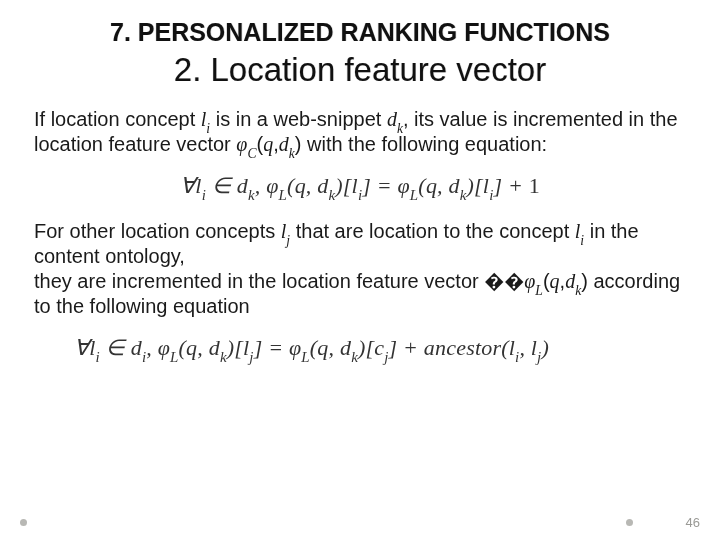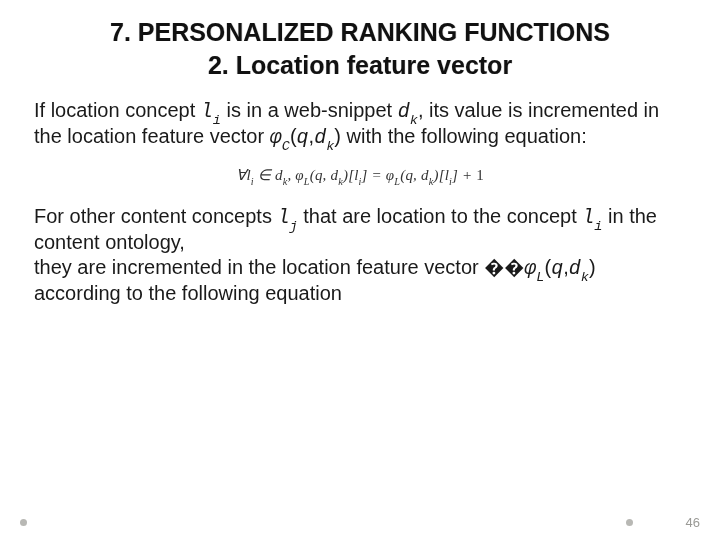--- a/index.html
+++ b/index.html
@@ -20,48 +20,48 @@
     font-weight:900;
     text-align:center;
     line-height:1.15;
     margin:4px 0 4px 0;
     color:#111;
     text-shadow:
       0.6px 0 0 rgba(0,0,0,.14),
       -0.6px 0 0 rgba(0,0,0,.10);
   }
   .subtitle{
-    font-size:25px;
-    font-weight:700;
+    font-size:33px;
+    font-weight:400;
     text-align:center;
     line-height:1.15;
     margin:0 0 18px 0;
     color:#111;
     text-shadow:
       0.6px 0 0 rgba(0,0,0,.14),
       -0.6px 0 0 rgba(0,0,0,.10);
   }
   .para{
     font-size:20px;
     line-height:1.25;
     margin:0 0 16px 0;
     color:#1a1a1a;
   }
-  .mathvar{font-style:italic;font-family:Liberation Mono, monospace}
+  .mathvar{font-style:italic;font-family:Liberation Serif, serif}
   sub{font-size:0.68em;line-height:0;position:relative;top:0.15em}
   .eq{
     width:100%;
     text-align:center;
     margin:4px 0 20px 0;
   }
   .eq-inner{
     display:inline-block;
     font-family:Georgia,'Times New Roman',serif;
     font-style:italic;
-    font-size:15px;
+    font-size:22px;
     color:#333;
     letter-spacing:0.2px;
     white-space:nowrap;
   }
   .eq-inner .up{font-style:normal}
   .eq2 .eq-inner{
     text-align:left;
     white-space:normal;
     display:block;
     padding-left:40px;
@@ -97,26 +97,27 @@
 
   <p class="para">
     <span>If location concept </span><span class="mathvar"><span>l</span><sub>i</sub></span><span> is in a web-snippet </span><span class="mathvar"><span>d</span><sub>k</sub></span><span>, its value is incremented in the location feature vector </span><span class="mathvar"><span>φ</span><sub>C</sub></span><span>(</span><span class="mathvar">q</span><span>,</span><span class="mathvar"><span>d</span><sub>k</sub></span><span>) with the following equation:</span>
   </p>
 
   <div class="eq">
     <span class="eq-inner">∀l<sub>i</sub> ∈ d<sub>k</sub>,  φ<sub>L</sub>(q, d<sub>k</sub>)[l<sub>i</sub>] = φ<sub>L</sub>(q, d<sub>k</sub>)[l<sub>i</sub>] + <span class="up">1</span></span>
   </div>
 
   <p class="para">
-    <span>For other content concepts </span><span class="mathvar"><span>l</span><sub>j</sub></span><span> that are location to the concept </span><span class="mathvar"><span>l</span><sub>i</sub></span><span> in the content ontology,</span><br>
+    <span>For other location concepts </span><span class="mathvar"><span>l</span><sub>j</sub></span><span> that are location to the concept </span><span class="mathvar"><span>l</span><sub>i</sub></span><span> in the content ontology,</span><br>
     <span>they are incremented in the location feature vector ��</span><span class="mathvar"><span>φ</span><sub>L</sub></span><span>(</span><span class="mathvar">q</span><span>,</span><span class="mathvar"><span>d</span><sub>k</sub></span><span>) according to the following equation</span>
   </p>
 
   <div class="eq eq2">
     <span class="eq-inner">
+      <span>∀l<sub>i</sub> ∈ d<sub>i</sub>,  φ<sub>L</sub>(q, d<sub>k</sub>)[l<sub>j</sub>] = φ<sub>L</sub>(q, d<sub>k</sub>)[c<sub>j</sub>] + ancestor(l<sub>i</sub>, l<sub>j</sub>)</span>
     </span>
   </div>
 
 </div>
 
 <div class="footer">
   <span class="dot"></span>
   <span class="pagewrap">
     <span class="dot"></span>
     <span class="pagenum">46</span>

